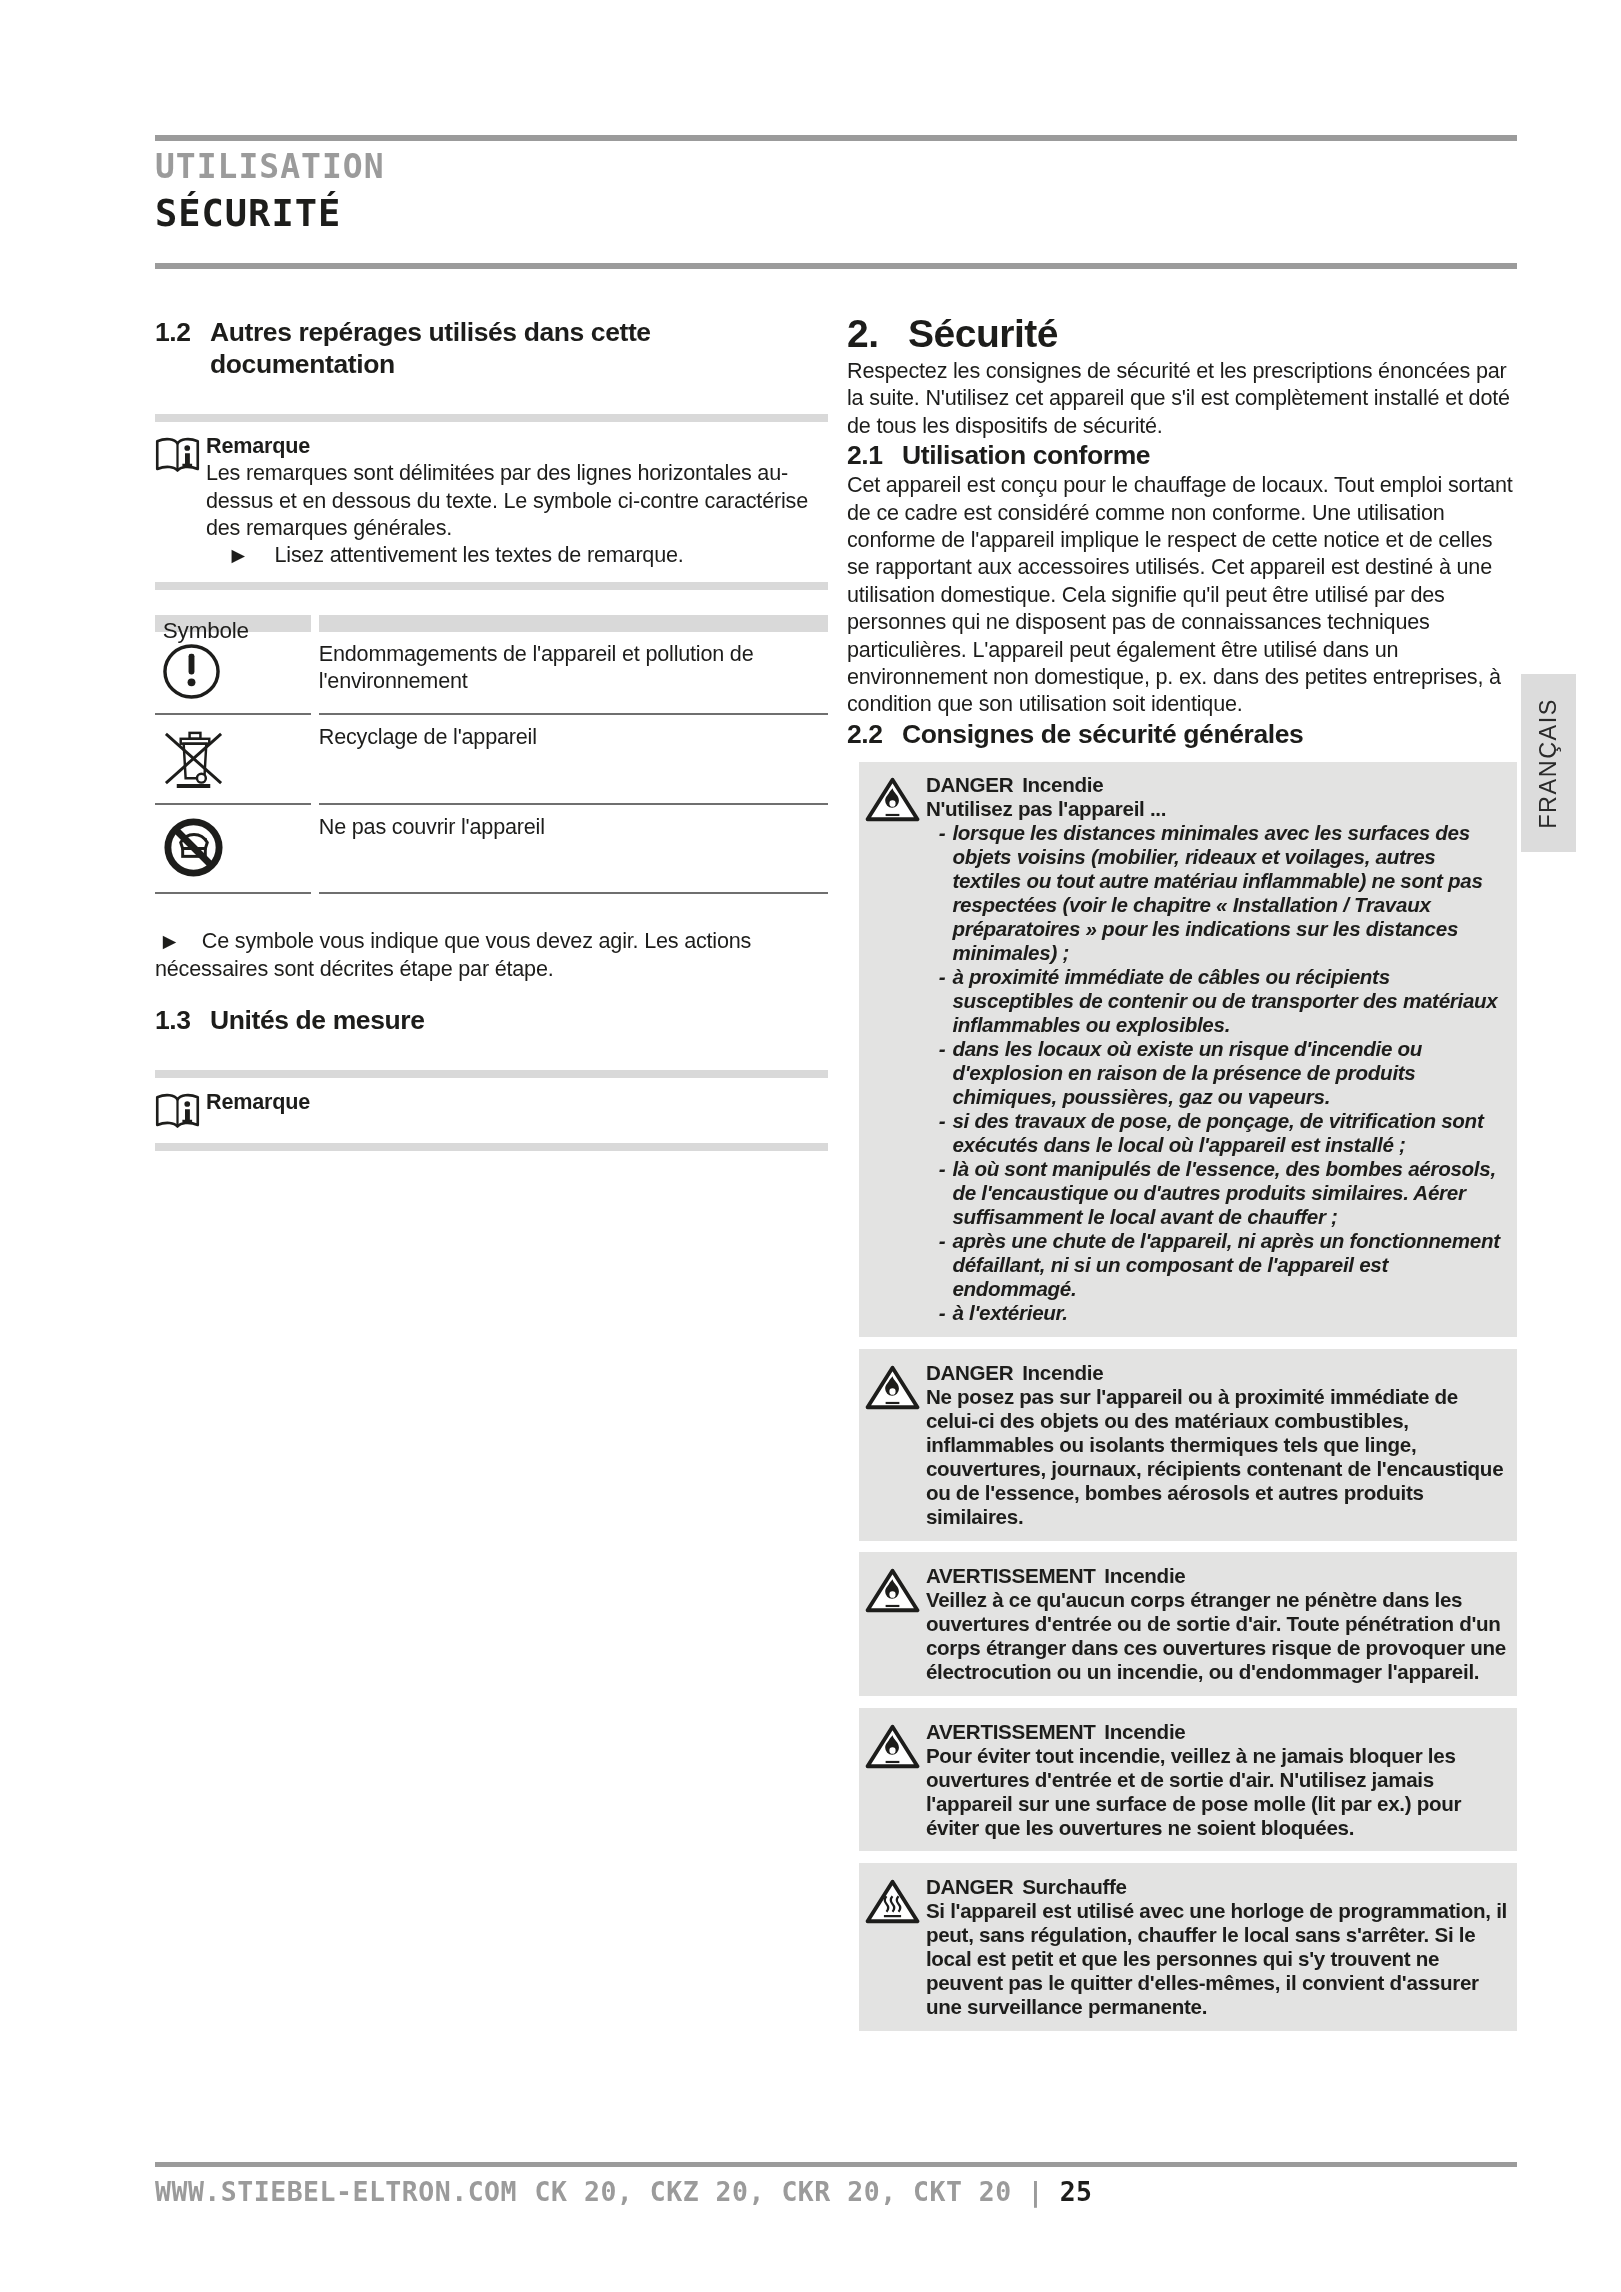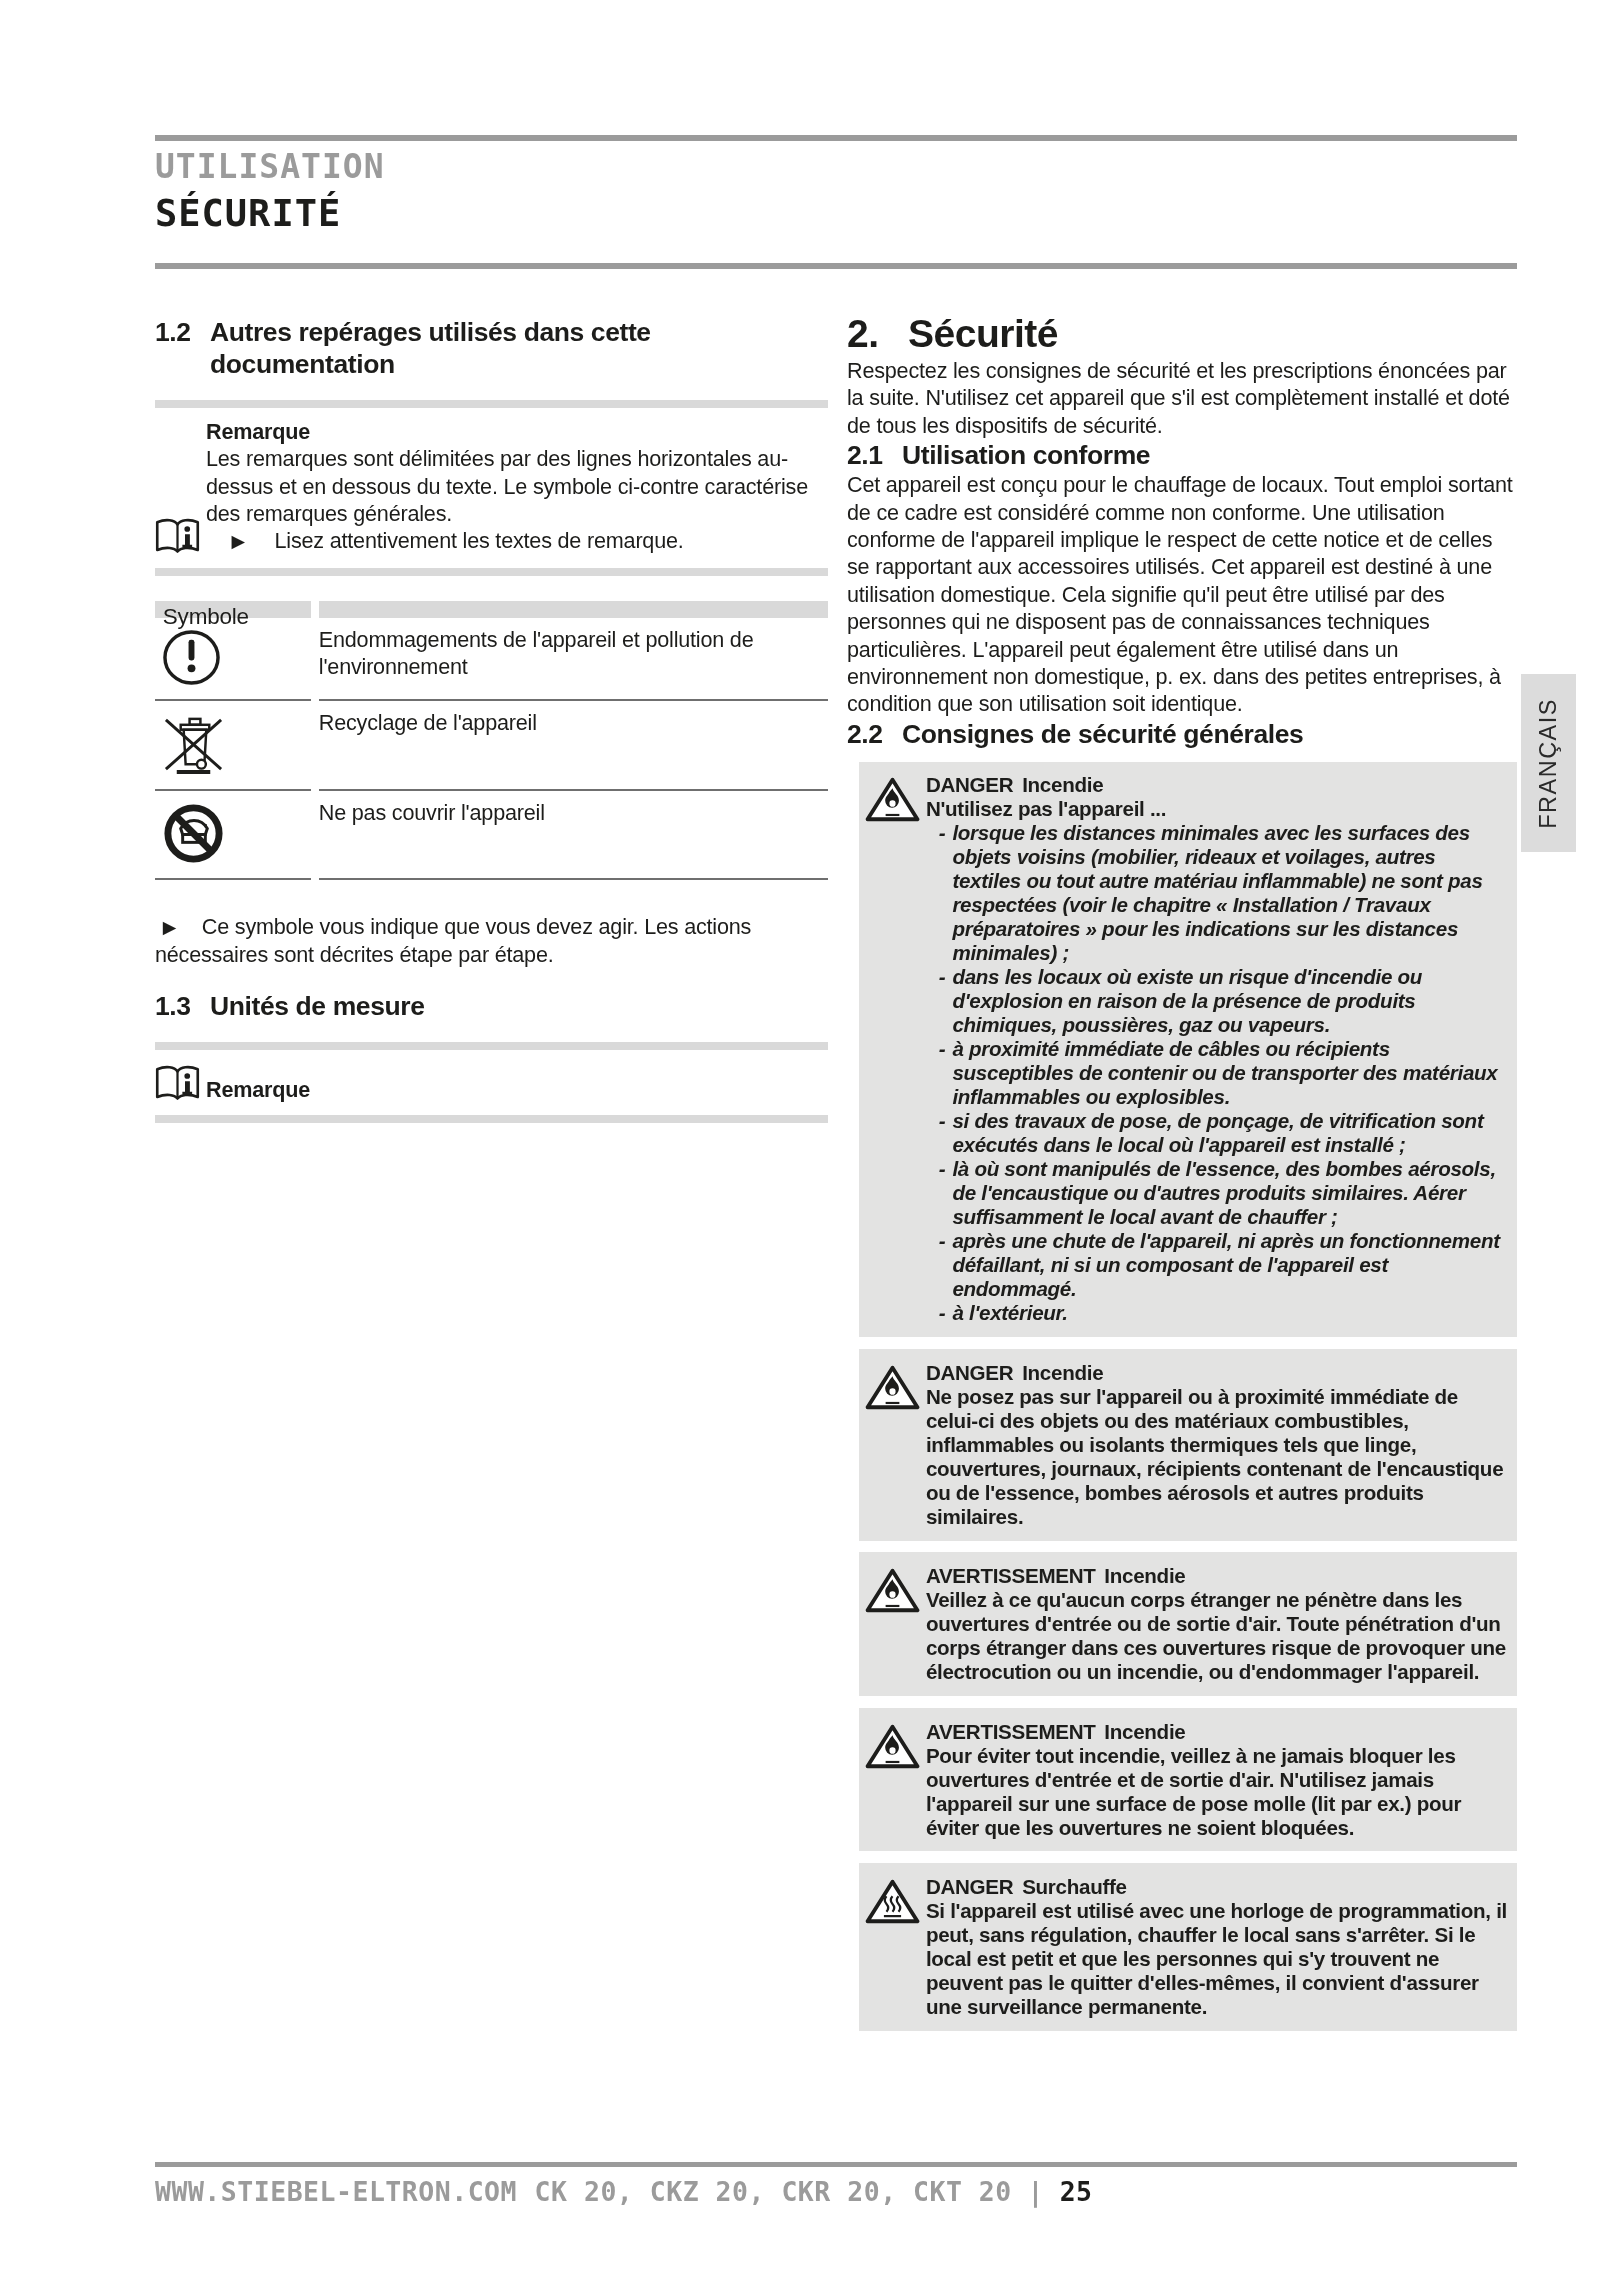--- a/index.html
+++ b/index.html
@@ -26,21 +26,21 @@
   .col{position:absolute;font-size:21.6px;line-height:27.4px;}
   .col-left{left:155px;top:316px;width:673px;}
   .col-right{left:847px;top:310px;width:670px;}
   
   h3.sec{display:flex;margin:0;font-size:26.5px;line-height:32px;font-weight:bold;letter-spacing:-0.4px;}
   h3.sec .num{flex:0 0 55px;}
   h3.sec .ttl{flex:1;}
   h2.sec2{display:flex;margin:0;font-size:39px;line-height:47px;font-weight:bold;letter-spacing:-0.5px;}
   h2.sec2 .num{flex:0 0 61px;}
   p.body{margin:0;}
-  .mt18{margin-top:17.6px;} .mt14{margin-top:13.7px;} .mt20{margin-top:20px;align-items:flex-end;}
+  .mt18{margin-top:17.6px;} .mt14{margin-top:13.7px;} .mt20{margin-top:34px;}
   .mt24{margin-top:23.5px;} .mt28{margin-top:27.4px;} .mt26{margin-top:25.5px;}
   .mt34{margin-top:33px;} .mt36{margin-top:35px;}
   
   .note{
     border-top:8.8px solid #d9d9d9;border-bottom:8.8px solid #d9d9d9;
     padding:9.8px 0 11.8px 0;display:flex;
   }
   .note-icon{flex:0 0 51px;padding-top:3.9px;}
   .note-body{flex:1;}
   .note-title{margin:0;font-weight:bold;}
@@ -222,22 +222,22 @@
           <path d="M32 15 c1.5 5.5 7.5 8 7.5 14.5 a8 8 0 0 1 -16 0 c0 -4.5 3 -6.5 4.5 -9.5 c1.5 -2.5 3 -3 4 -5 z" fill="#1d1d1b"></path>
           <path d="M32 29 a3.6 3.6 0 0 0 -3.6 3.8 a3.6 3.6 0 0 0 7.2 0 a3.6 3.6 0 0 0 -3.6 -3.8 z" fill="#fff"></path>
           <line x1="24" y1="46" x2="40" y2="46" stroke="#1d1d1b" stroke-width="2.5"></line>
         </svg>
       </div>
       <div class="wtext">
         <p class="wtitle"><span class="lvl">DANGER</span><span>Incendie</span></p>
         <p>N'utilisez pas l'appareil ...</p>
         <ul class="wlist">
           <li>lorsque les distances minimales avec les surfaces des objets voisins (mobilier, rideaux et voilages, autres textiles ou tout autre matériau inflammable) ne sont pas respectées (voir le chapitre « Installation / Travaux préparatoires » pour les indications sur les distances minimales) ;</li>
+          <li>à proximité immédiate de câbles ou récipients susceptibles de contenir ou de transporter des matériaux inflammables ou explosibles.</li>
           <li>dans les locaux où existe un risque d'incendie ou d'explosion en raison de la présence de produits chimiques, poussières, gaz ou vapeurs.</li>
-          <li>à proximité immédiate de câbles ou récipients susceptibles de contenir ou de transporter des matériaux inflammables ou explosibles.</li>
           <li>si des travaux de pose, de ponçage, de vitrification sont exécutés dans le local où l'appareil est installé ;</li>
           <li>là où sont manipulés de l'essence, des bombes aérosols, de l'encaustique ou d'autres produits similaires. Aérer suffisamment le local avant de chauffer ;</li>
           <li>après une chute de l'appareil, ni après un fonctionnement défaillant, ni si un composant de l'appareil est endommagé.</li>
           <li>à l'extérieur.</li>
         </ul>
       </div>
     </div>
 
     <div class="warnbox">
       <div class="wicon">

